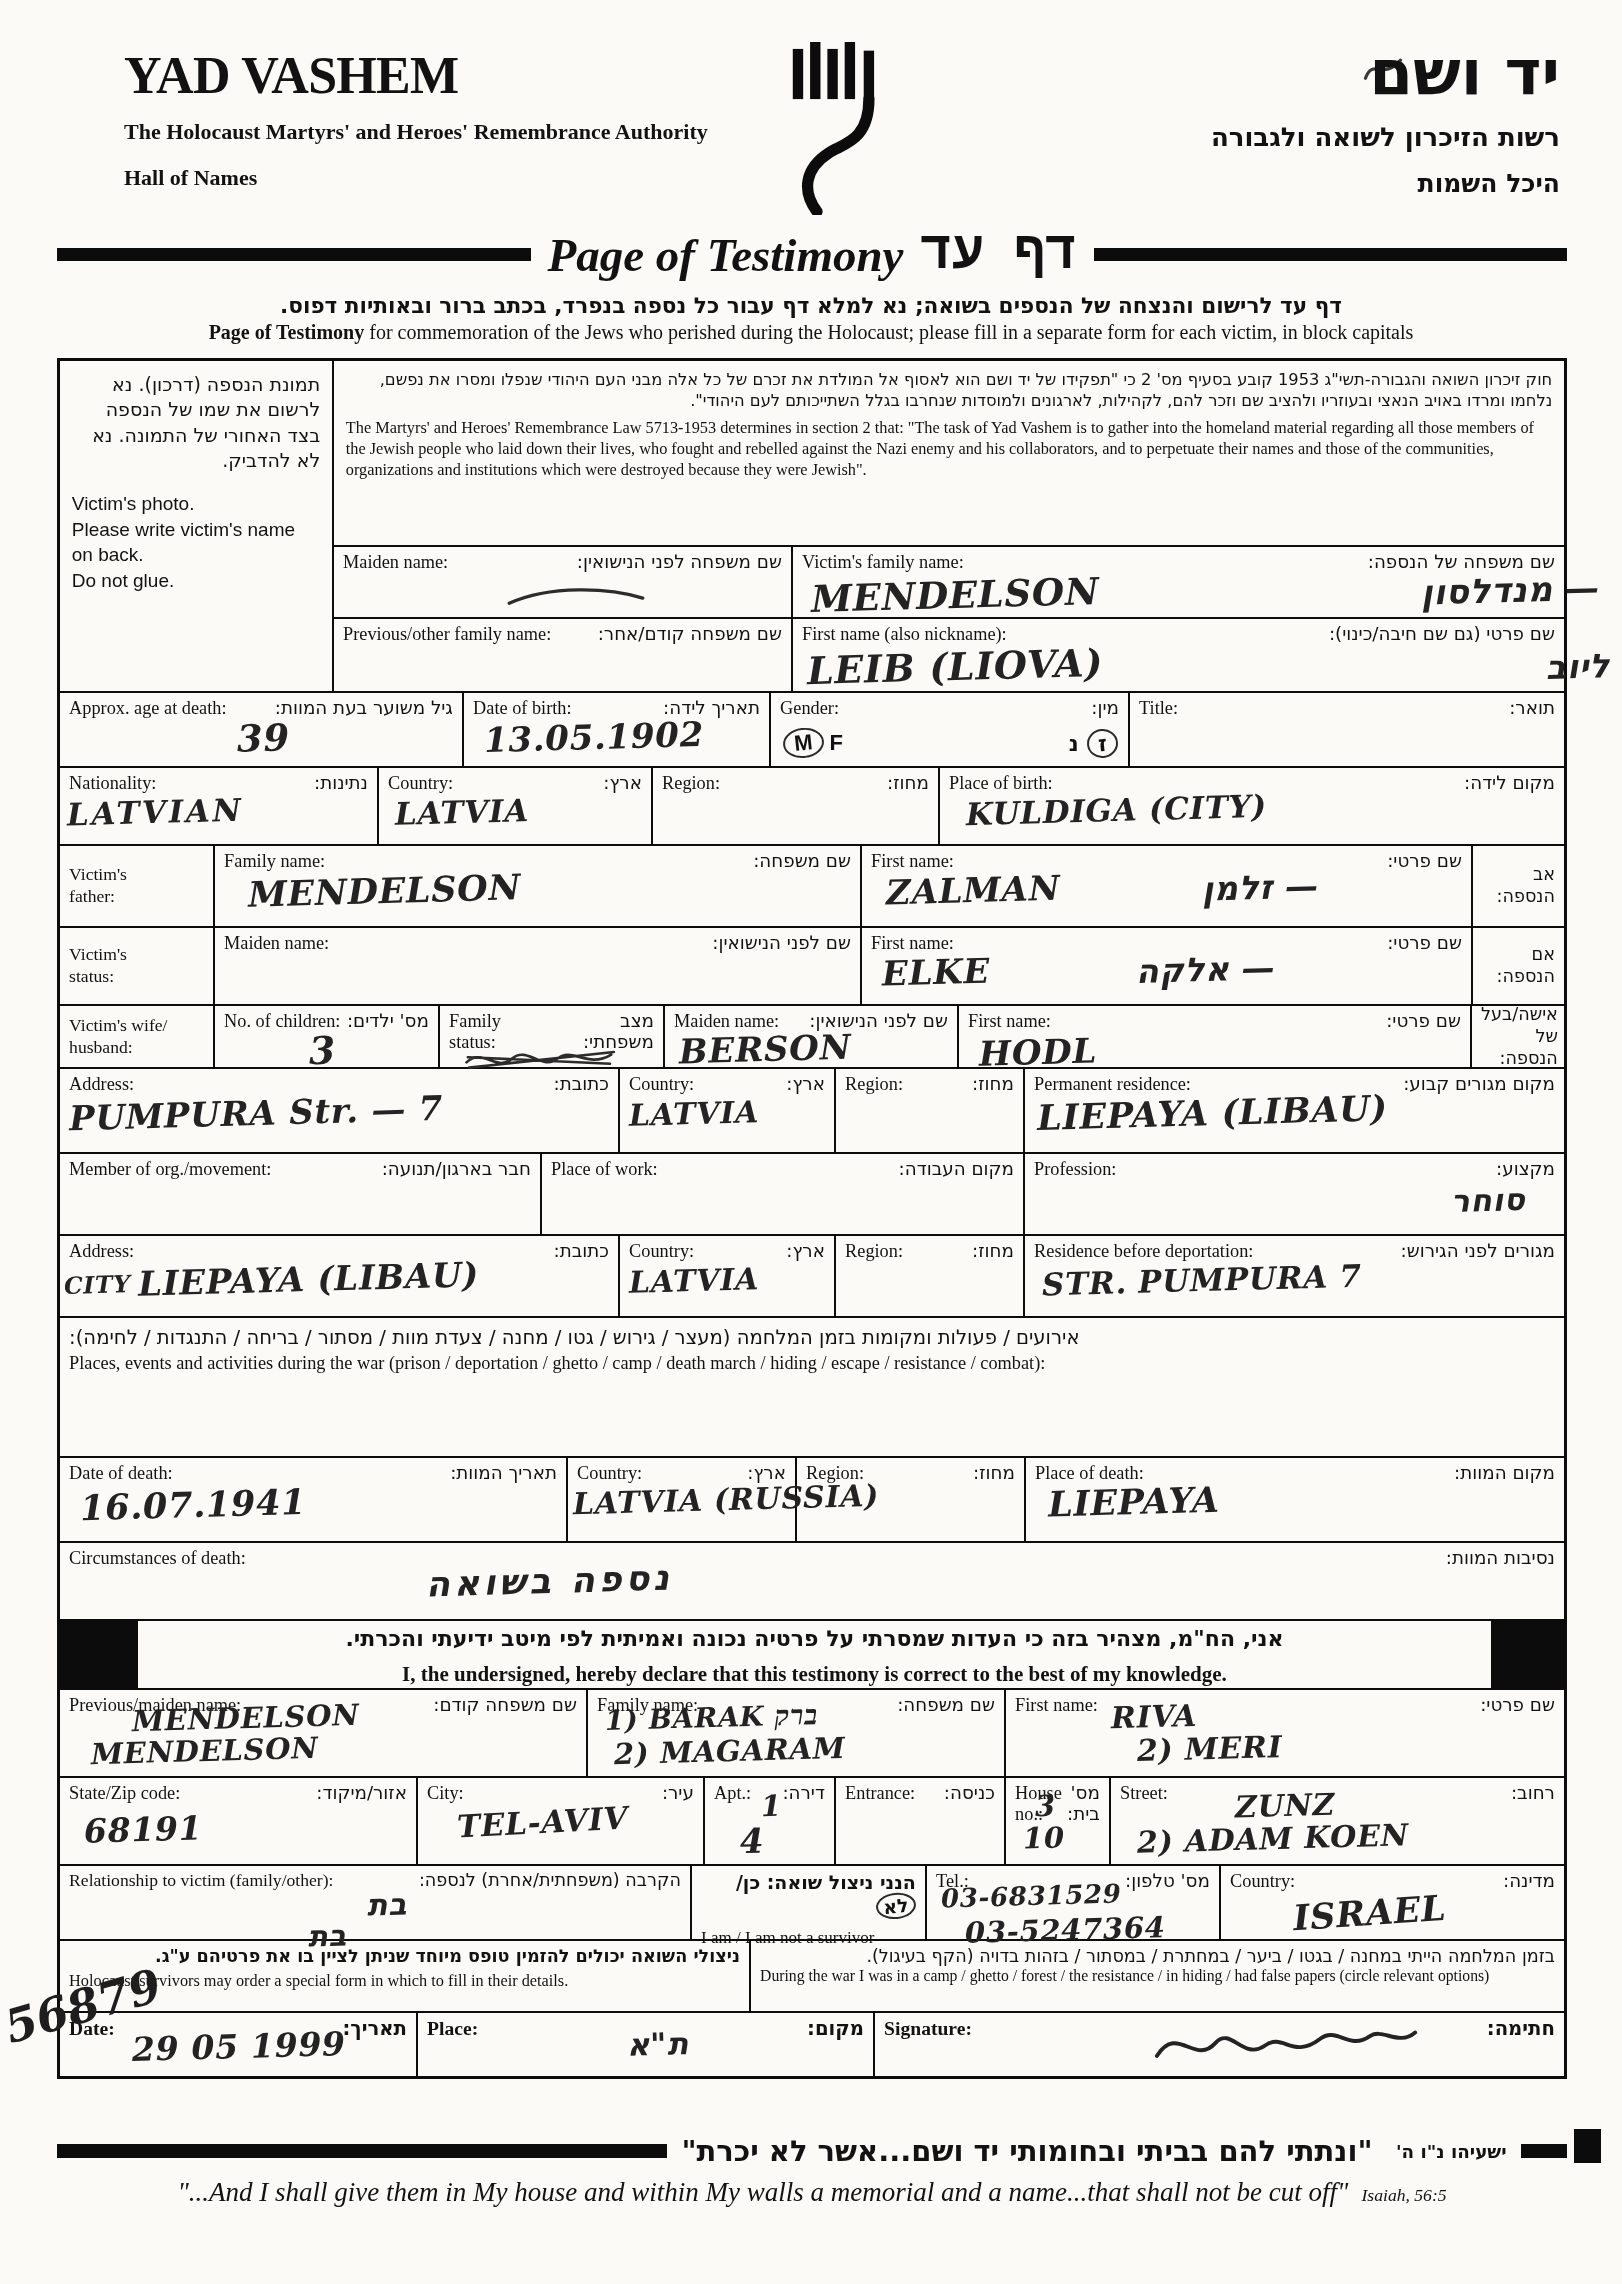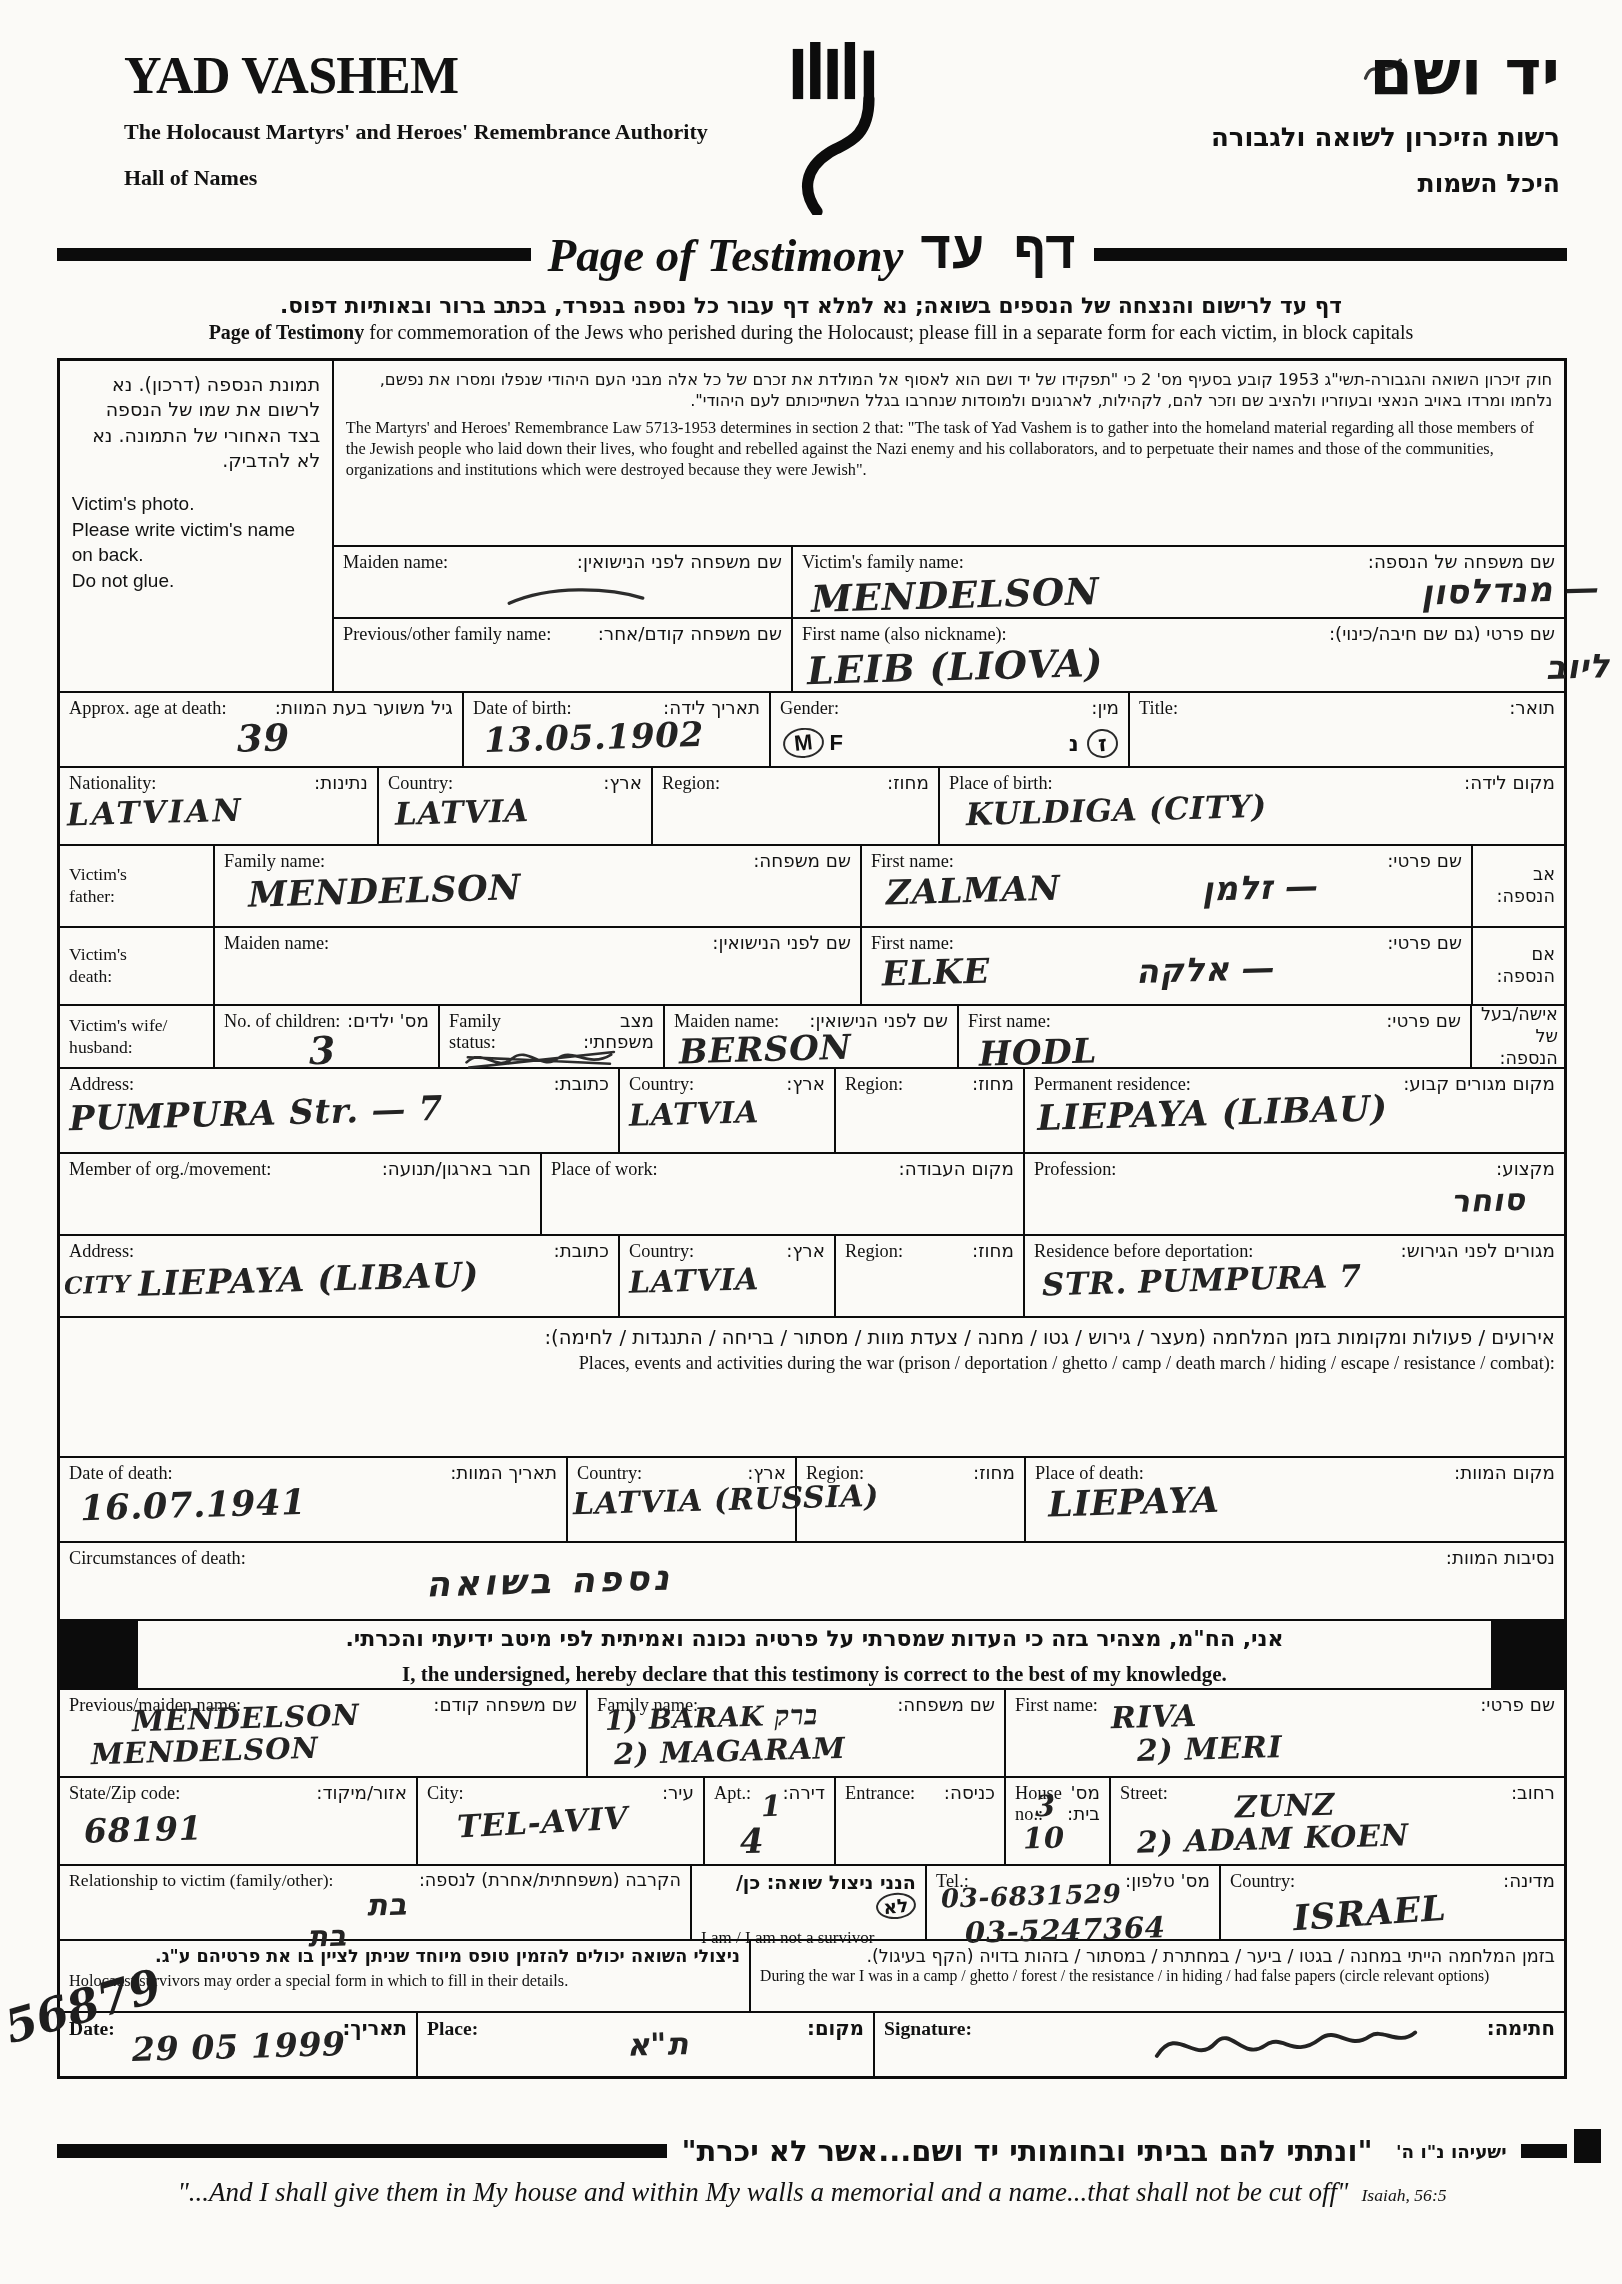--- a/index.html
+++ b/index.html
@@ -56,21 +56,21 @@
   .law-he{font-size:16.3px;line-height:1.32;text-align:right}
   .law-en{font-size:16.3px;line-height:1.3;margin-top:5.2px;font-family:"Liberation Serif",serif}
   .nrow{height:72px;display:flex}
   .nrow1{border-bottom:2px solid #0c0c0c}
   .nrow .cell:first-child{border-left:none}
 
   .gline{position:absolute;left:11.8px;right:10.5px;top:35px;display:flex;justify-content:space-between;
          align-items:center;font-size:22px;font-weight:700}
   .circ{display:inline-block;border:2.6px solid #2a2a2a;border-radius:50%;padding:0 9.1px;transform:rotate(-6deg)}
 
-  .warcell{width:100%;text-align:right;padding-top:7.8px}
+  .warcell{width:100%;text-align:left;padding-top:7.8px}
   .war-he{font-size:19.6px;direction:rtl}
   .war-en{font-size:18.3px;font-family:"Liberation Serif",serif;margin-top:3.9px}
 
   .decl{display:flex;align-items:stretch}
   .decl .blk{background:#0c0c0c}
   .decl .txt{flex:1;text-align:center;padding-top:5.2px}
   .decl-he{font-size:22px;font-weight:700;direction:rtl}
   .decl-en{font-size:21px;font-weight:700;font-family:"Liberation Serif",serif;margin-top:11px}
 
   .note-he{font-size:17.6px;direction:rtl;text-align:right;font-weight:700}
@@ -277,21 +277,21 @@
       </div>
       <div class="cell stackcell" style="flex:1">
         <span class="heb">אב</span>
         <span class="heb">הנספה:</span>
       </div>
     </div>
 
     <div class="row" style="height:78px">
       <div class="cell stackcell" style="flex:0 0 153px">
         <span class="en serif">Victim's</span>
-        <span class="en serif">death:</span>
+        <span class="en serif">status:</span>
       </div>
       <div class="cell" style="flex:0 0 647px">
         <div class="lab">
             <span class="en">Maiden name:</span>
             <span class="heb">שם לפני הנישואין:</span>
           </div>
       </div>
       <div class="cell" style="flex:0 0 611px">
         <div class="lab">
             <span class="en">First name:</span>

